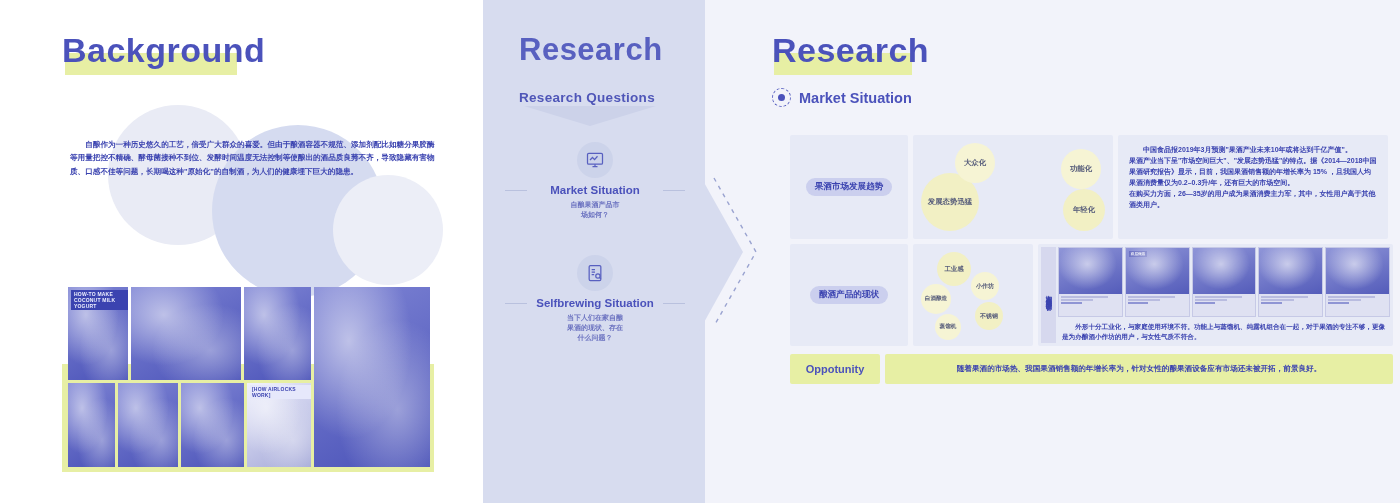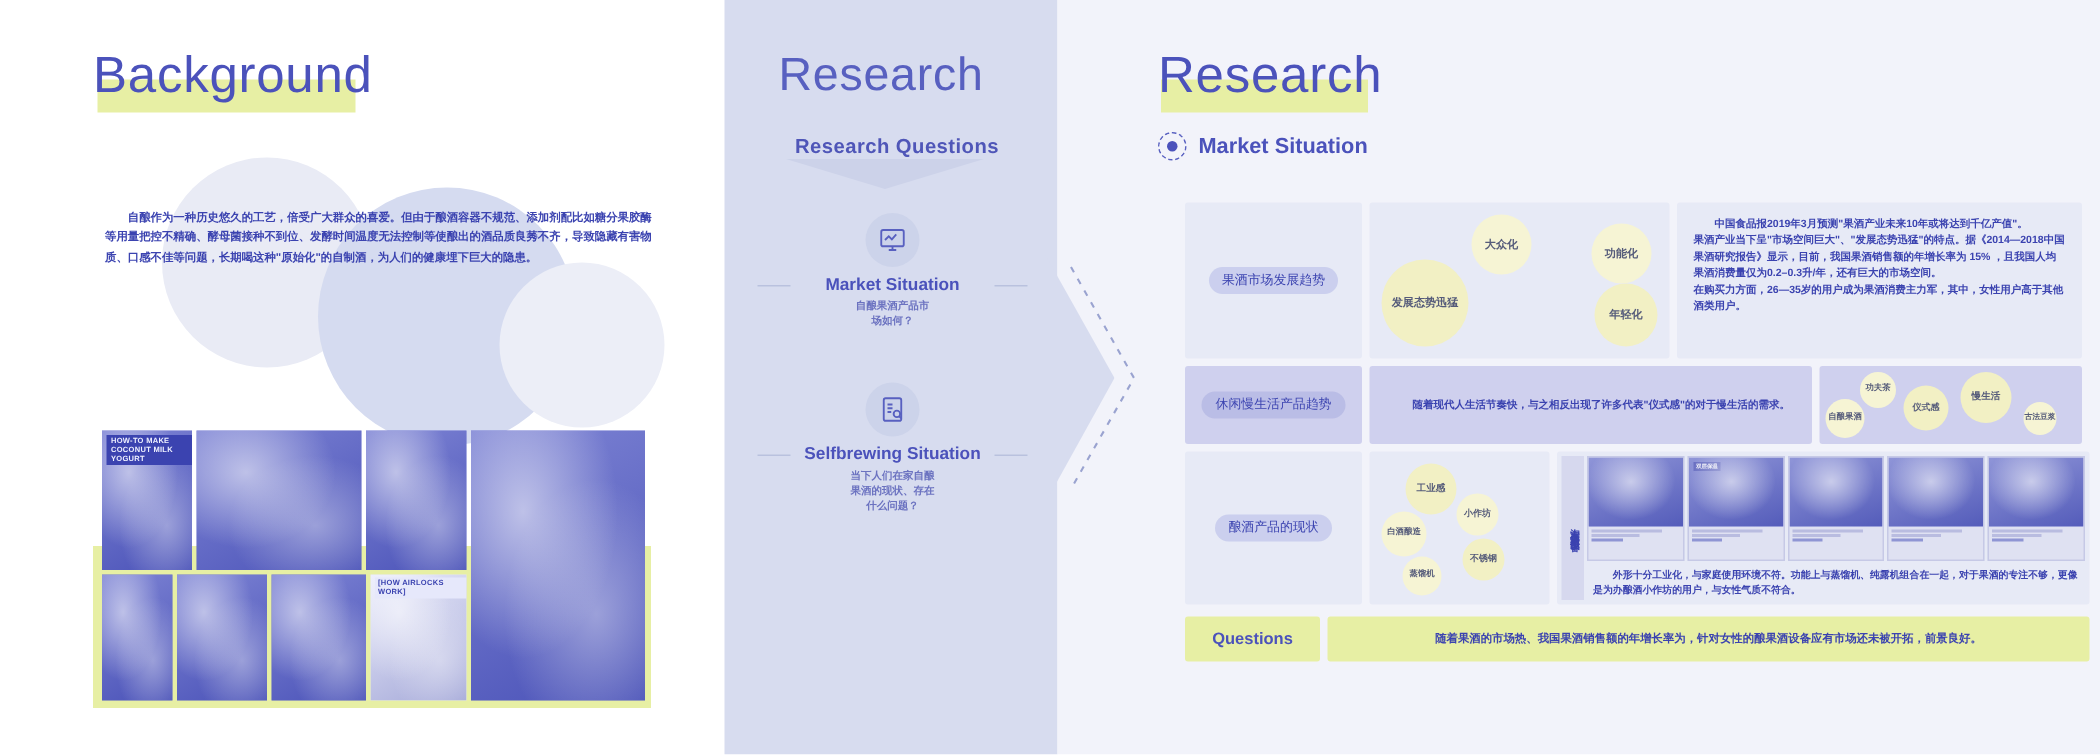--- a/index.html
+++ b/index.html
@@ -13,34 +13,34 @@
   #panel-left{left:0;width:483px;background:#ffffff;}
   #panel-mid{left:483px;width:222px;background:#d7dcef;}
   #panel-right{left:705px;width:695px;background:#f2f3fa;}
   
   #notch{position:absolute;left:697px;top:170px;width:52px;height:165px;
          background:#d7dcef;
          clip-path:polygon(0 0, 46px 82px, 0 165px, 0 165px, 0 0);}
   #notch-dash{position:absolute;left:712px;top:176px;width:46px;height:152px;}
 
   
-  .h-title{position:absolute;font-weight:normal;letter-spacing:.5px;color:#4b52bb;
+  .h-title{position:absolute;font-weight:bold;letter-spacing:.5px;color:#4b52bb;
            white-space:nowrap;}
   .hl{position:absolute;background:#e7efa4;z-index:0;}
   .h-title span{position:relative;z-index:1;}
 
   #bg-title{left:62px;top:31px;font-size:34px;}
   #bg-title-hl{left:65px;top:53px;width:172px;height:22px;}
 
   #res-title-mid{left:519px;top:32px;font-size:31px;color:#5860c0;}
 
   #res-title-right{left:772px;top:31px;font-size:34px;}
   #res-title-right-hl{left:774px;top:53px;width:138px;height:22px;}
 
-  #rq-title{position:absolute;left:530px;top:90px;font-size:13.5px;font-weight:bold;
+  #rq-title{position:absolute;left:519px;top:90px;font-size:13.5px;font-weight:bold;
             color:#4f56b8;letter-spacing:.3px;}
   #rq-arrow{position:absolute;left:524px;top:106px;width:132px;height:20px;
             background:#ccd2e9;clip-path:polygon(0 0,100% 0,50% 100%);}
 
   
   .blob{position:absolute;border-radius:50%;}
   #blob1{left:108px;top:105px;width:140px;height:140px;background:#e9ebf5;}
   #blob2{left:212px;top:125px;width:172px;height:172px;background:#d5dbf0;}
   #blob3{left:333px;top:175px;width:110px;height:110px;background:#eceef7;}
 
@@ -87,21 +87,21 @@
   #ms-label{font-size:14.5px;font-weight:bold;color:#4b52bb;}
 
   #tbl-title{position:absolute;left:788px;top:117px;width:600px;text-align:center;
              font-size:10.5px;font-weight:bold;color:#4b52bb;}
 
   #tbl{position:absolute;left:790px;top:135px;width:603px;}
   .trow{display:flex;gap:5px;margin-bottom:5px;}
   .cell{background:#e7eaf6;border-radius:2px;position:relative;}
   .trow.alt .cell{background:#cfd0ee;}
   .pill{display:inline-block;background:rgba(198,202,236,.85);border-radius:9px;
-        padding:3px 9px;font-size:8.6px;font-weight:normal;color:#3b43b0;white-space:nowrap;}
+        padding:3px 9px;font-size:8.6px;font-weight:bold;color:#3b43b0;white-space:nowrap;}
   .trow.alt .pill{background:rgba(183,186,228,.9);}
   .c-label{width:118px;display:flex;align-items:center;justify-content:center;}
 
   .bubwrap{position:relative;}
   .bub{position:absolute;border-radius:50%;background:#f2f0c4;
        display:flex;align-items:center;justify-content:center;
        font-size:7.4px;font-weight:bold;color:#555b7a;text-align:center;line-height:1.05;}
   .bub.pale{background:#f6f4d4;}
 
   .ctext{font-size:7px;line-height:11px;color:#3b43b0;font-weight:bold;padding:9px 11px;}
@@ -243,48 +243,33 @@
 
 
   <div id="tbl">
 
     <div class="trow" id="r1">
       <div class="cell c-label">
         <span class="pill">果酒市场发展趋势</span>
       </div>
       <div class="cell c-bub bubwrap">
         <div class="bub" style="left:8px;top:38px;width:58px;height:58px">发展态势迅猛</div>
-        <div class="bub pale" style="left:68px;top:8px;width:40px;height:40px">大众化</div>
+        <div class="bub pale" style="left:42px;top:8px;width:40px;height:40px">大众化</div>
         <div class="bub pale" style="left:148px;top:14px;width:40px;height:40px">功能化</div>
         <div class="bub" style="left:150px;top:54px;width:42px;height:42px">年轻化</div>
       </div>
       <div class="cell c-txt">
         <div class="ctext">
           <p style="white-space:pre-line">中国食品报2019年3月预测"果酒产业未来10年或将达到千亿产值"。
 果酒产业当下呈"市场空间巨大"、"发展态势迅猛"的特点。据《2014—2018中国果酒研究报告》显示，目前，我国果酒销售额的年增长率为 15% ，且我国人均果酒消费量仅为0.2–0.3升/年，还有巨大的市场空间。
 在购买力方面，26—35岁的用户成为果酒消费主力军，其中，女性用户高于其他酒类用户。</p>
         </div>
       </div>
     </div>
 
-    <div class="trow alt" id="r2">
-      <div class="cell c-label">
-        <span class="pill">休闲慢生活产品趋势</span>
-      </div>
-      <div class="cell c-txt">
-        <div class="ctext" style="text-indent:2em">随着现代人生活节奏快，与之相反出现了许多代表"仪式感"的对于慢生活的需求。</div>
-      </div>
-      <div class="cell c-bub bubwrap">
-        <div class="bub pale" style="left:4px;top:22px;width:26px;height:26px;font-size:5.6px">自酿果酒</div>
-        <div class="bub pale" style="left:27px;top:4px;width:24px;height:24px;font-size:5.6px">功夫茶</div>
-        <div class="bub" style="left:56px;top:13px;width:30px;height:30px;font-size:6px">仪式感</div>
-        <div class="bub" style="left:94px;top:4px;width:34px;height:34px;font-size:6.4px">慢生活</div>
-        <div class="bub pale" style="left:136px;top:24px;width:22px;height:22px;font-size:5.2px">古法豆浆</div>
-      </div>
-    </div>
 
     <div class="trow" id="r3">
       <div class="cell c-label">
         <span class="pill">酿酒产品的现状</span>
       </div>
       <div class="cell c-bub bubwrap">
         <div class="bub" style="left:24px;top:8px;width:34px;height:34px;font-size:6.4px">工业感</div>
         <div class="bub pale" style="left:58px;top:28px;width:28px;height:28px;font-size:6px">小作坊</div>
         <div class="bub pale" style="left:8px;top:40px;width:30px;height:30px;font-size:5.6px">白酒酿造</div>
         <div class="bub" style="left:62px;top:58px;width:28px;height:28px;font-size:6px">不锈钢</div>
@@ -336,18 +321,18 @@
                   <div class="price"></div>
                 </div>
             </div>
           </div>
           <div id="shot-cap">外形十分工业化，与家庭使用环境不符。功能上与蒸馏机、纯露机组合在一起，对于果酒的专注不够，更像是为办酿酒小作坊的用户，与女性气质不符合。</div>
         </div>
       </div>
     </div>
 
     <div id="concl">
-      <div id="concl-lab">Questions</div>
+      <div id="concl-lab">Oppotunity</div>
       <div id="concl-txt">随着果酒的市场热、我国果酒销售额的年增长率为，针对女性的酿果酒设备应有市场还未被开拓，前景良好。</div>
     </div>
 
   </div>
 </div>
 
 </body></html>

